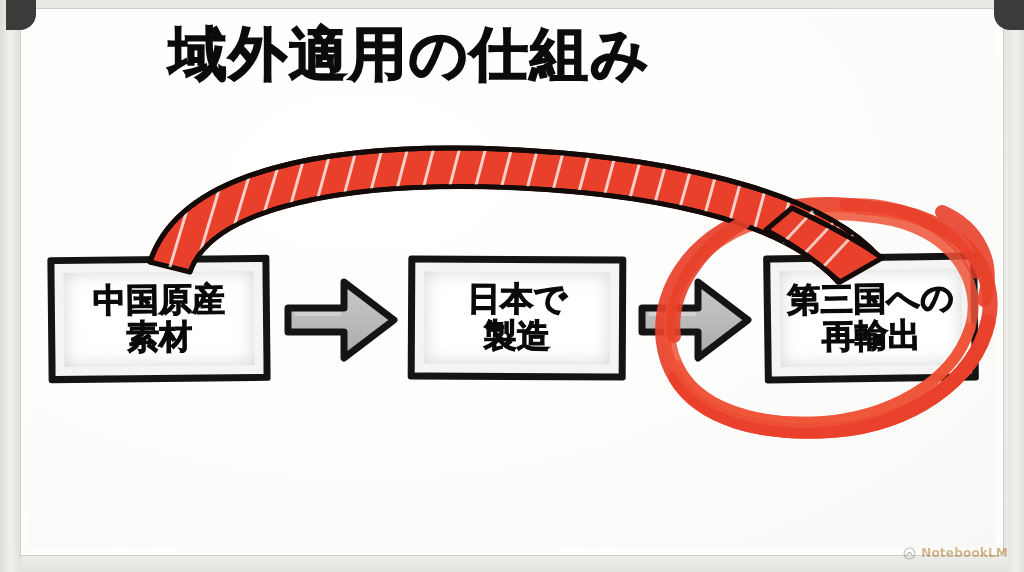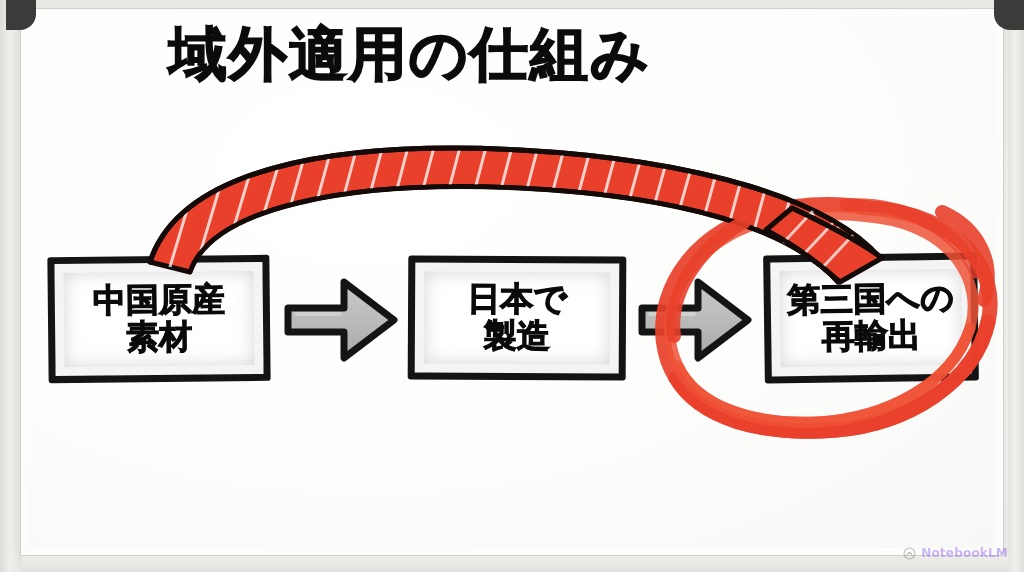--- a/index.html
+++ b/index.html
@@ -141,21 +141,21 @@
     display: flex;
     align-items: center;
     gap: 5px;
     opacity: .45;
     z-index: 9;
   }
   .watermark .wm-text {
     font-family: "DejaVu Sans", "Liberation Sans", sans-serif;
     font-size: 12px;
     font-weight: 600;
-    color: #8b5cf6;
+    color: #a16207;
     letter-spacing: .2px;
   }
   .watermark .wm-icon {
     width: 13px; height: 13px;
     display: inline-block;
   }
 </style>
 </head>
 <body>
 

